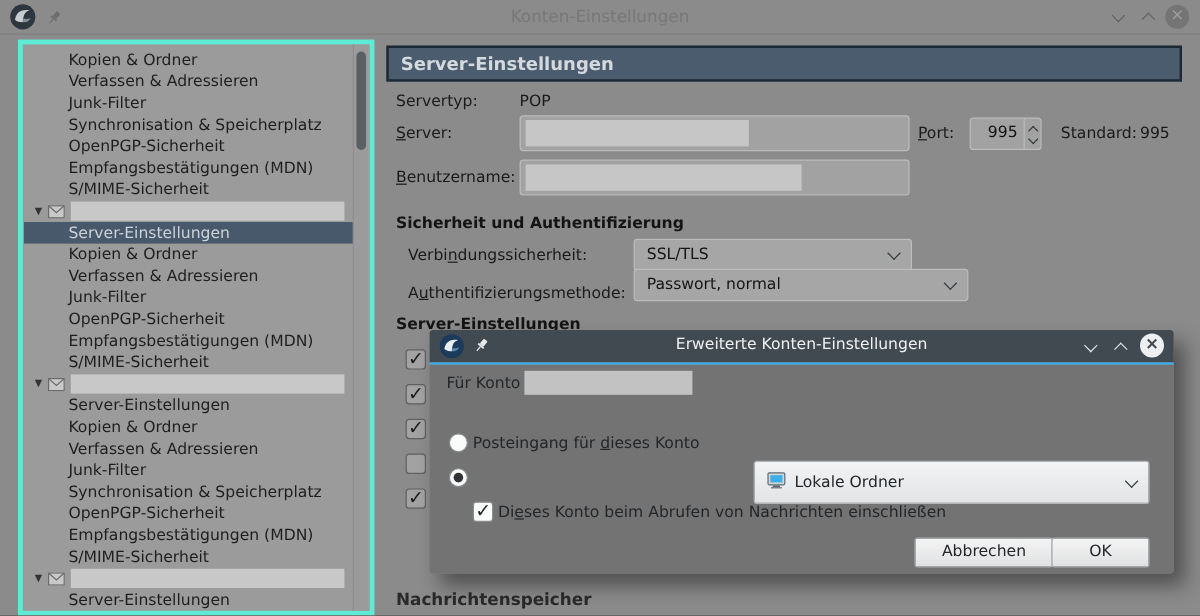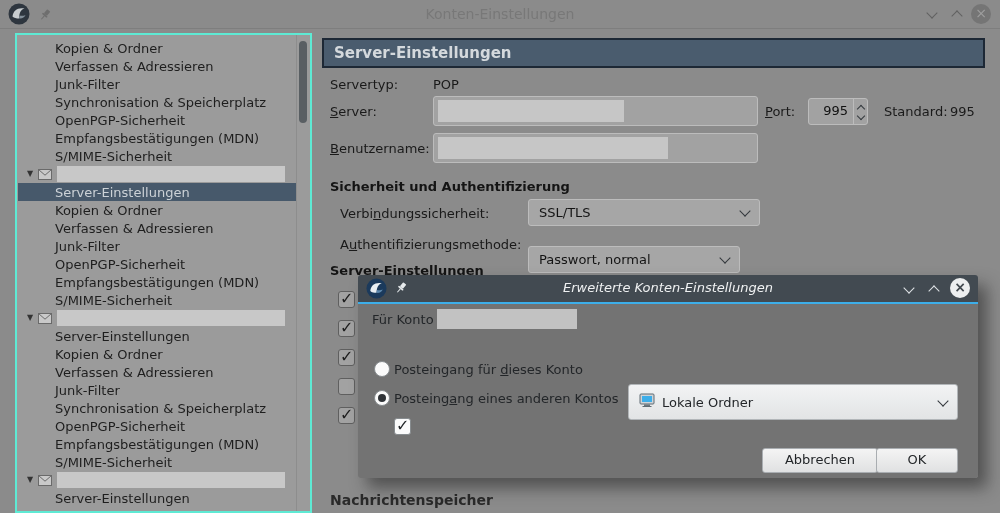--- a/index.html
+++ b/index.html
@@ -14,21 +14,21 @@
   .tb-title{position:absolute;left:0;right:0;top:6px;text-align:center;font-size:14px;color:#787878;}
   .chev{display:inline-block;width:7px;height:7px;border-right:1.8px solid #616161;border-bottom:1.8px solid #616161;}
   .chev.down{transform:rotate(45deg);}
   .chev.up{transform:rotate(-135deg);}
   .tb-min{position:absolute;left:928px;top:9px;}
   .tb-max{position:absolute;left:953px;top:12px;}
   .tb-close{position:absolute;left:971px;top:4px;width:20px;height:20px;border-radius:50%;
             background:#757575;color:#9e9e9e;font-size:14px;line-height:19px;text-align:center;}
   
   .sidebar{position:absolute;left:15px;top:33px;width:297px;height:480px;background:#9b9b9b;
-           border:2px solid #5eead4;box-sizing:border-box;overflow:hidden;}
+           border:4px solid #5eead4;box-sizing:border-box;overflow:hidden;}
   .sb-list{position:absolute;left:1px;top:4px;right:13px;}
   .sb-row{height:18px;display:flex;align-items:center;font-size:13px;color:#1e1e1e;
           padding-left:37px;box-sizing:border-box;white-space:nowrap;}
   .sb-row.account{padding-left:9px;gap:5px;}
   .sb-row.selected{background:#47596b;color:#ccd2d7;}
   .twisty{font-size:8px;color:#333;line-height:1;}
   .acct-redact{width:228px;height:16px;background:#c8c8c8;display:inline-block;}
   .sb-scroll{position:absolute;right:0;top:0;bottom:0;width:13px;background:#9b9b9b;border-left:1px solid #8d8d8d;}
   .sb-thumb{position:absolute;left:2px;top:6px;width:8px;height:82px;background:#595f63;border-radius:4px;}
   
@@ -54,21 +54,21 @@
   .spin-btns i{width:5px;height:5px;border-right:1.5px solid #33383c;border-bottom:1.5px solid #33383c;display:block;}
   .spin-btns .u{transform:rotate(-135deg);margin-top:2px;}
   .spin-btns .d{transform:rotate(45deg);margin-top:-2px;}
   .cb-col{position:absolute;left:338px;top:291px;display:flex;flex-direction:column;gap:12px;}
   .mcb{width:17px;height:17px;background:#a2a2a2;border:1px solid #5f5f5f;border-radius:3px;
        box-sizing:border-box;position:relative;}
   .mcb.checked::after{content:"\2713";position:absolute;left:1px;top:-3px;font-size:16px;font-weight:bold;color:#1c1c1c;}
   
   .dialog{position:absolute;left:358px;top:275px;width:620px;height:203px;z-index:5;border-radius:3px;
           box-shadow:9px 10px 16px rgba(25,25,25,.5);font-size:13px;color:#232629;}
-  .dlg-tb{position:absolute;left:0;top:0;right:0;height:27px;background:#424a51;border-radius:3px 3px 0 0;font-style:italic;}
+  .dlg-tb{position:absolute;left:0;top:0;right:0;height:27px;background:#424a51;border-radius:3px 3px 0 0;}
   .dlg-accent{position:absolute;left:0;top:27px;right:0;height:2px;background:#3daee9;}
   .dlg-body{position:absolute;left:0;top:29px;right:0;bottom:0;background:#737373;border-radius:0 0 3px 3px;}
   .dlg-ico{position:absolute;left:8px;top:3px;width:21px;height:21px;}
   .dlg-pin{position:absolute;left:36px;top:6px;color:#e6eaec;}
   .dlg-title{position:absolute;left:0;right:0;top:5px;text-align:center;color:#eff1f2;font-size:13px;}
   .dlg-min{position:absolute;left:547px;top:9px;border-color:#dfe3e6;}
   .dlg-max{position:absolute;left:572px;top:12px;border-color:#dfe3e6;}
   .dlg-chev{display:inline-block;width:7px;height:7px;border-right:1.8px solid #dfe3e6;border-bottom:1.8px solid #dfe3e6;}
   .dlg-chev.down{transform:rotate(45deg);}
   .dlg-chev.up{transform:rotate(-135deg);}
@@ -249,21 +249,21 @@
 
     <div class="sec-h" style="left:330px;top:179px">Sicherheit und Authentifizierung</div>
 
     <div class="lbl" style="left:340px;top:206px"><span>Verbi</span><span class="ak">n</span><span>dungssicherheit:</span></div>
     <div class="select" style="left:528px;top:199px;width:232px">
       <span class="sel-txt">SSL/TLS</span>
       <span class="sel-chev"></span>
     </div>
 
     <div class="lbl" style="left:340px;top:237px"><span>A</span><span class="ak">u</span><span>thentifizierungsmethode:</span></div>
-    <div class="select" style="left:528px;top:246px;width:212px">
+    <div class="select" style="left:528px;top:224px;width:279px">
       <span class="sel-txt">Passwort, normal</span>
       <span class="sel-chev"></span>
     </div>
 
     <div class="sec-h" style="left:330px;top:263px">Server-Einstellungen</div>
     <div class="cb-col">
         <div class="mcb checked"></div>
         <div class="mcb checked"></div>
         <div class="mcb checked"></div>
         <div class="mcb"></div>
@@ -298,35 +298,35 @@
     </div>
     <div class="dlg-accent"></div>
     <div class="dlg-body">
       <div class="dlbl" style="left:14px;top:8px">Für Konto</div>
       <div class="dlg-redact"></div>
 
       <div class="radio" style="top:57px"></div>
       <div class="dlbl" style="left:36px;top:58px"><span>Posteingang für </span><span class="ak">d</span><span>ieses Konto</span></div>
 
       <div class="radio checked" style="top:86px"></div>
-      <div class="dlbl" style="left:36px;top:87px"><span>Posteing</span><span class="ak">a</span><span>ng eines anderen Kontos</span></div>
 
       <div class="fsel">
         <span>
           <svg width="16" height="15" viewBox="0 0 16 15">
               <rect x="1" y="1" width="14" height="10" rx="1" fill="#cfd4d8" stroke="#5f6b73"></rect>
               <rect x="3" y="3" width="10" height="6" fill="#3daee9"></rect>
               <rect x="5" y="11.5" width="6" height="1.4" fill="#5f6b73"></rect>
               <rect x="3.5" y="13" width="9" height="1" fill="#5f6b73"></rect>
             </svg>
         </span>
         <span class="sel-txt">Lokale Ordner</span>
         <span class="sel-chev"></span>
       </div>
 
       <div class="dcb checked"></div>
+      <div class="dlbl" style="left:57px;top:116px"><span>Di</span><span class="ak">e</span><span>ses Konto beim Abrufen von Nachrichten einschließen</span></div>
 
       <div class="btn" style="left:404px;width:116px">Abbrechen</div>
       <div class="btn" style="left:518px;width:82px">OK</div>
     </div>
   </div>
 
 </div>
 
 </body></html>

